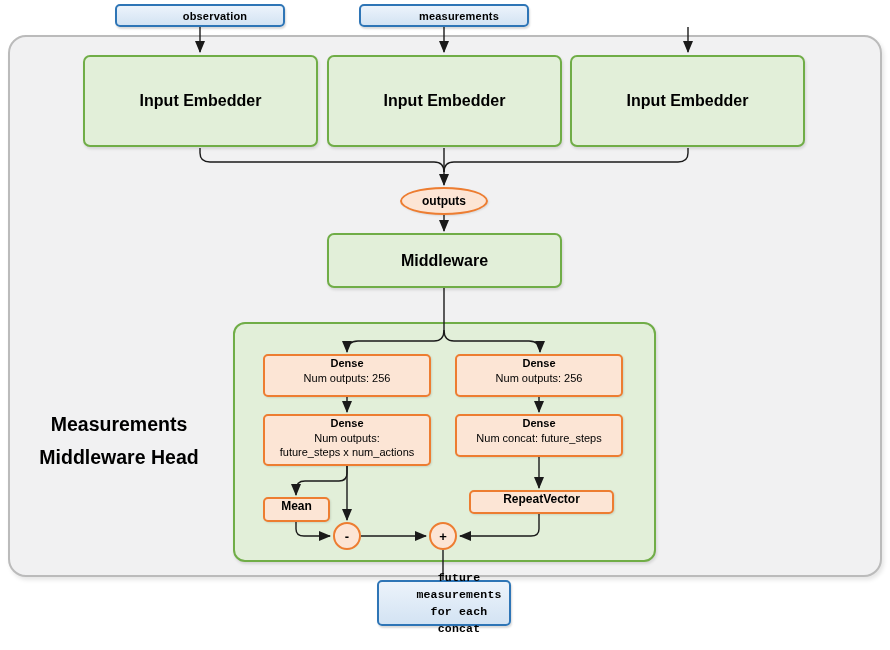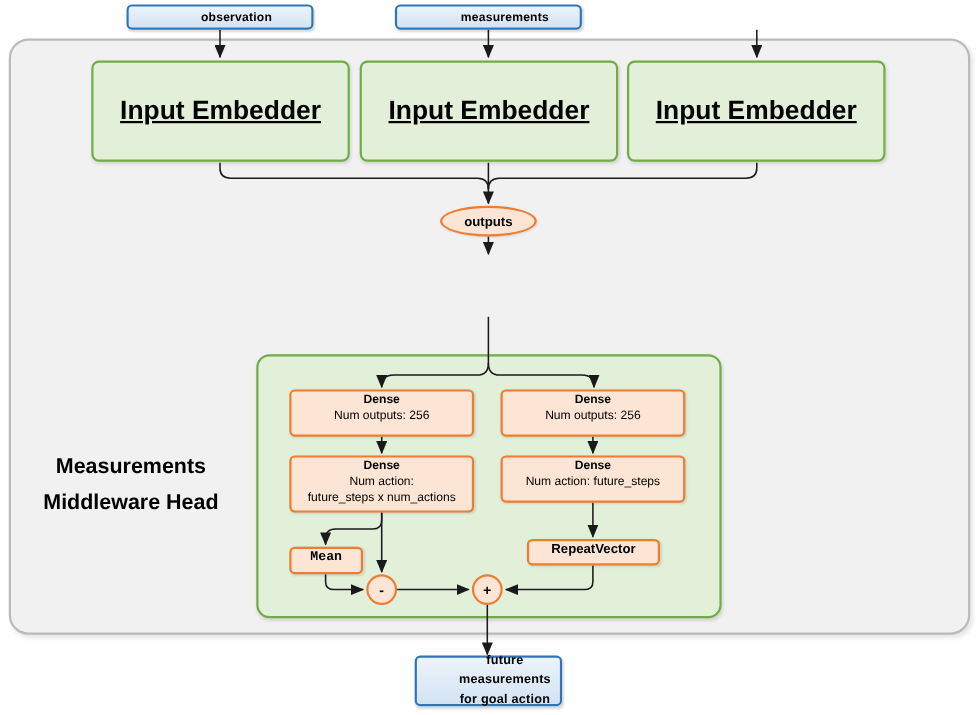--- a/index.html
+++ b/index.html
@@ -23,22 +23,22 @@
     display:flex; flex-direction:column; align-items:center; justify-content:center;
     font-weight:bold; font-size:11px; letter-spacing:0.2px;
     box-shadow:1px 2px 2px rgba(0,0,0,0.15); z-index:4; text-align:center;padding-left:30px;
   }
   .io-node.output { border-width:2.5px; font-size:11.5px; line-height:1.5; border-radius:5px; }
 
   
   .green-node {
     background:#e2efd9; border:2.5px solid #70ad47; border-radius:7px;
     display:flex; align-items:center; justify-content:center;
-    font-weight:bold; font-size:24px;
-    box-shadow:1px 2px 3px rgba(0,0,0,0.12); z-index:4;text-decoration:underline;
+    font-weight:bold; font-size:16px;
+    box-shadow:1px 2px 3px rgba(0,0,0,0.12); z-index:4;
   }
 
   
   .head-shell {
     left:233px; top:322px; width:423px; height:240px;
     background:#e2efd9; border:2.5px solid #70ad47; border-radius:12px;
     box-shadow:1px 2px 3px rgba(0,0,0,0.12); z-index:2;
   }
 
   
@@ -132,56 +132,59 @@
     <span>Input Embedder</span>
   </div>
   <div class="abs green-node" style="left:570px; top:55px; width:235px; height:92px;">
     <span>Input Embedder</span>
   </div>
 
   <div class="abs ellipse-node" style="left:400px; top:187px; width:88px; height:28px;">
     <span>outputs</span>
   </div>
 
+  <div class="abs green-node" style="left:327px; top:233px; width:235px; height:55px;">
+    <span>Middleware</span>
+  </div>
 
   <div class="abs head-title">
     <div>Measurements</div>
     <div>Middleware Head</div>
   </div>
 
   <div class="abs orange-node" style="left:263px; top:354px; width:168px; height:43px;">
     <span class="t">Dense</span>
     <span>Num outputs: 256</span>
   </div>
   <div class="abs orange-node" style="left:455px; top:354px; width:168px; height:43px;">
     <span class="t">Dense</span>
     <span>Num outputs: 256</span>
   </div>
   <div class="abs orange-node" style="left:263px; top:414px; width:168px; height:52px;">
     <span class="t">Dense</span>
-    <span>Num action:</span>
+    <span>Num outputs:</span>
     <span>future_steps x num_actions</span>
   </div>
   <div class="abs orange-node" style="left:455px; top:414px; width:168px; height:43px;">
     <span class="t">Dense</span>
-    <span>Num action: future_steps</span>
+    <span>Num concat: future_steps</span>
   </div>
 
-  <div class="abs orange-node small-label" style="left:263px; top:497px; width:67px; height:25px;font-family:Liberation Mono, monospace;">
+  <div class="abs orange-node small-label" style="left:263px; top:497px; width:67px; height:25px;">
     <span>Mean</span>
   </div>
-  <div class="abs orange-node small-label" style="left:479px; top:490px; width:121px; height:24px;">
+  <div class="abs orange-node small-label" style="left:469px; top:490px; width:145px; height:24px;">
     <span>RepeatVector</span>
   </div>
 
   <div class="abs op-circle" style="left:333px; top:522px; width:28px; height:28px;">
     <span>-</span>
   </div>
   <div class="abs op-circle" style="left:429px; top:522px; width:28px; height:28px;">
     <span>+</span>
   </div>
 
-  <div class="abs io-node output" style="left:377px; top:596px; width:134px; height:46px;">
+  <div class="abs io-node output" style="left:377px; top:580px; width:134px; height:46px;font-family:Liberation Mono, monospace;">
     <span>future measurements</span>
-    <span>for goal action</span>
+    <span>for each concat</span>
   </div>
 
 </div>
 
 </body></html>

